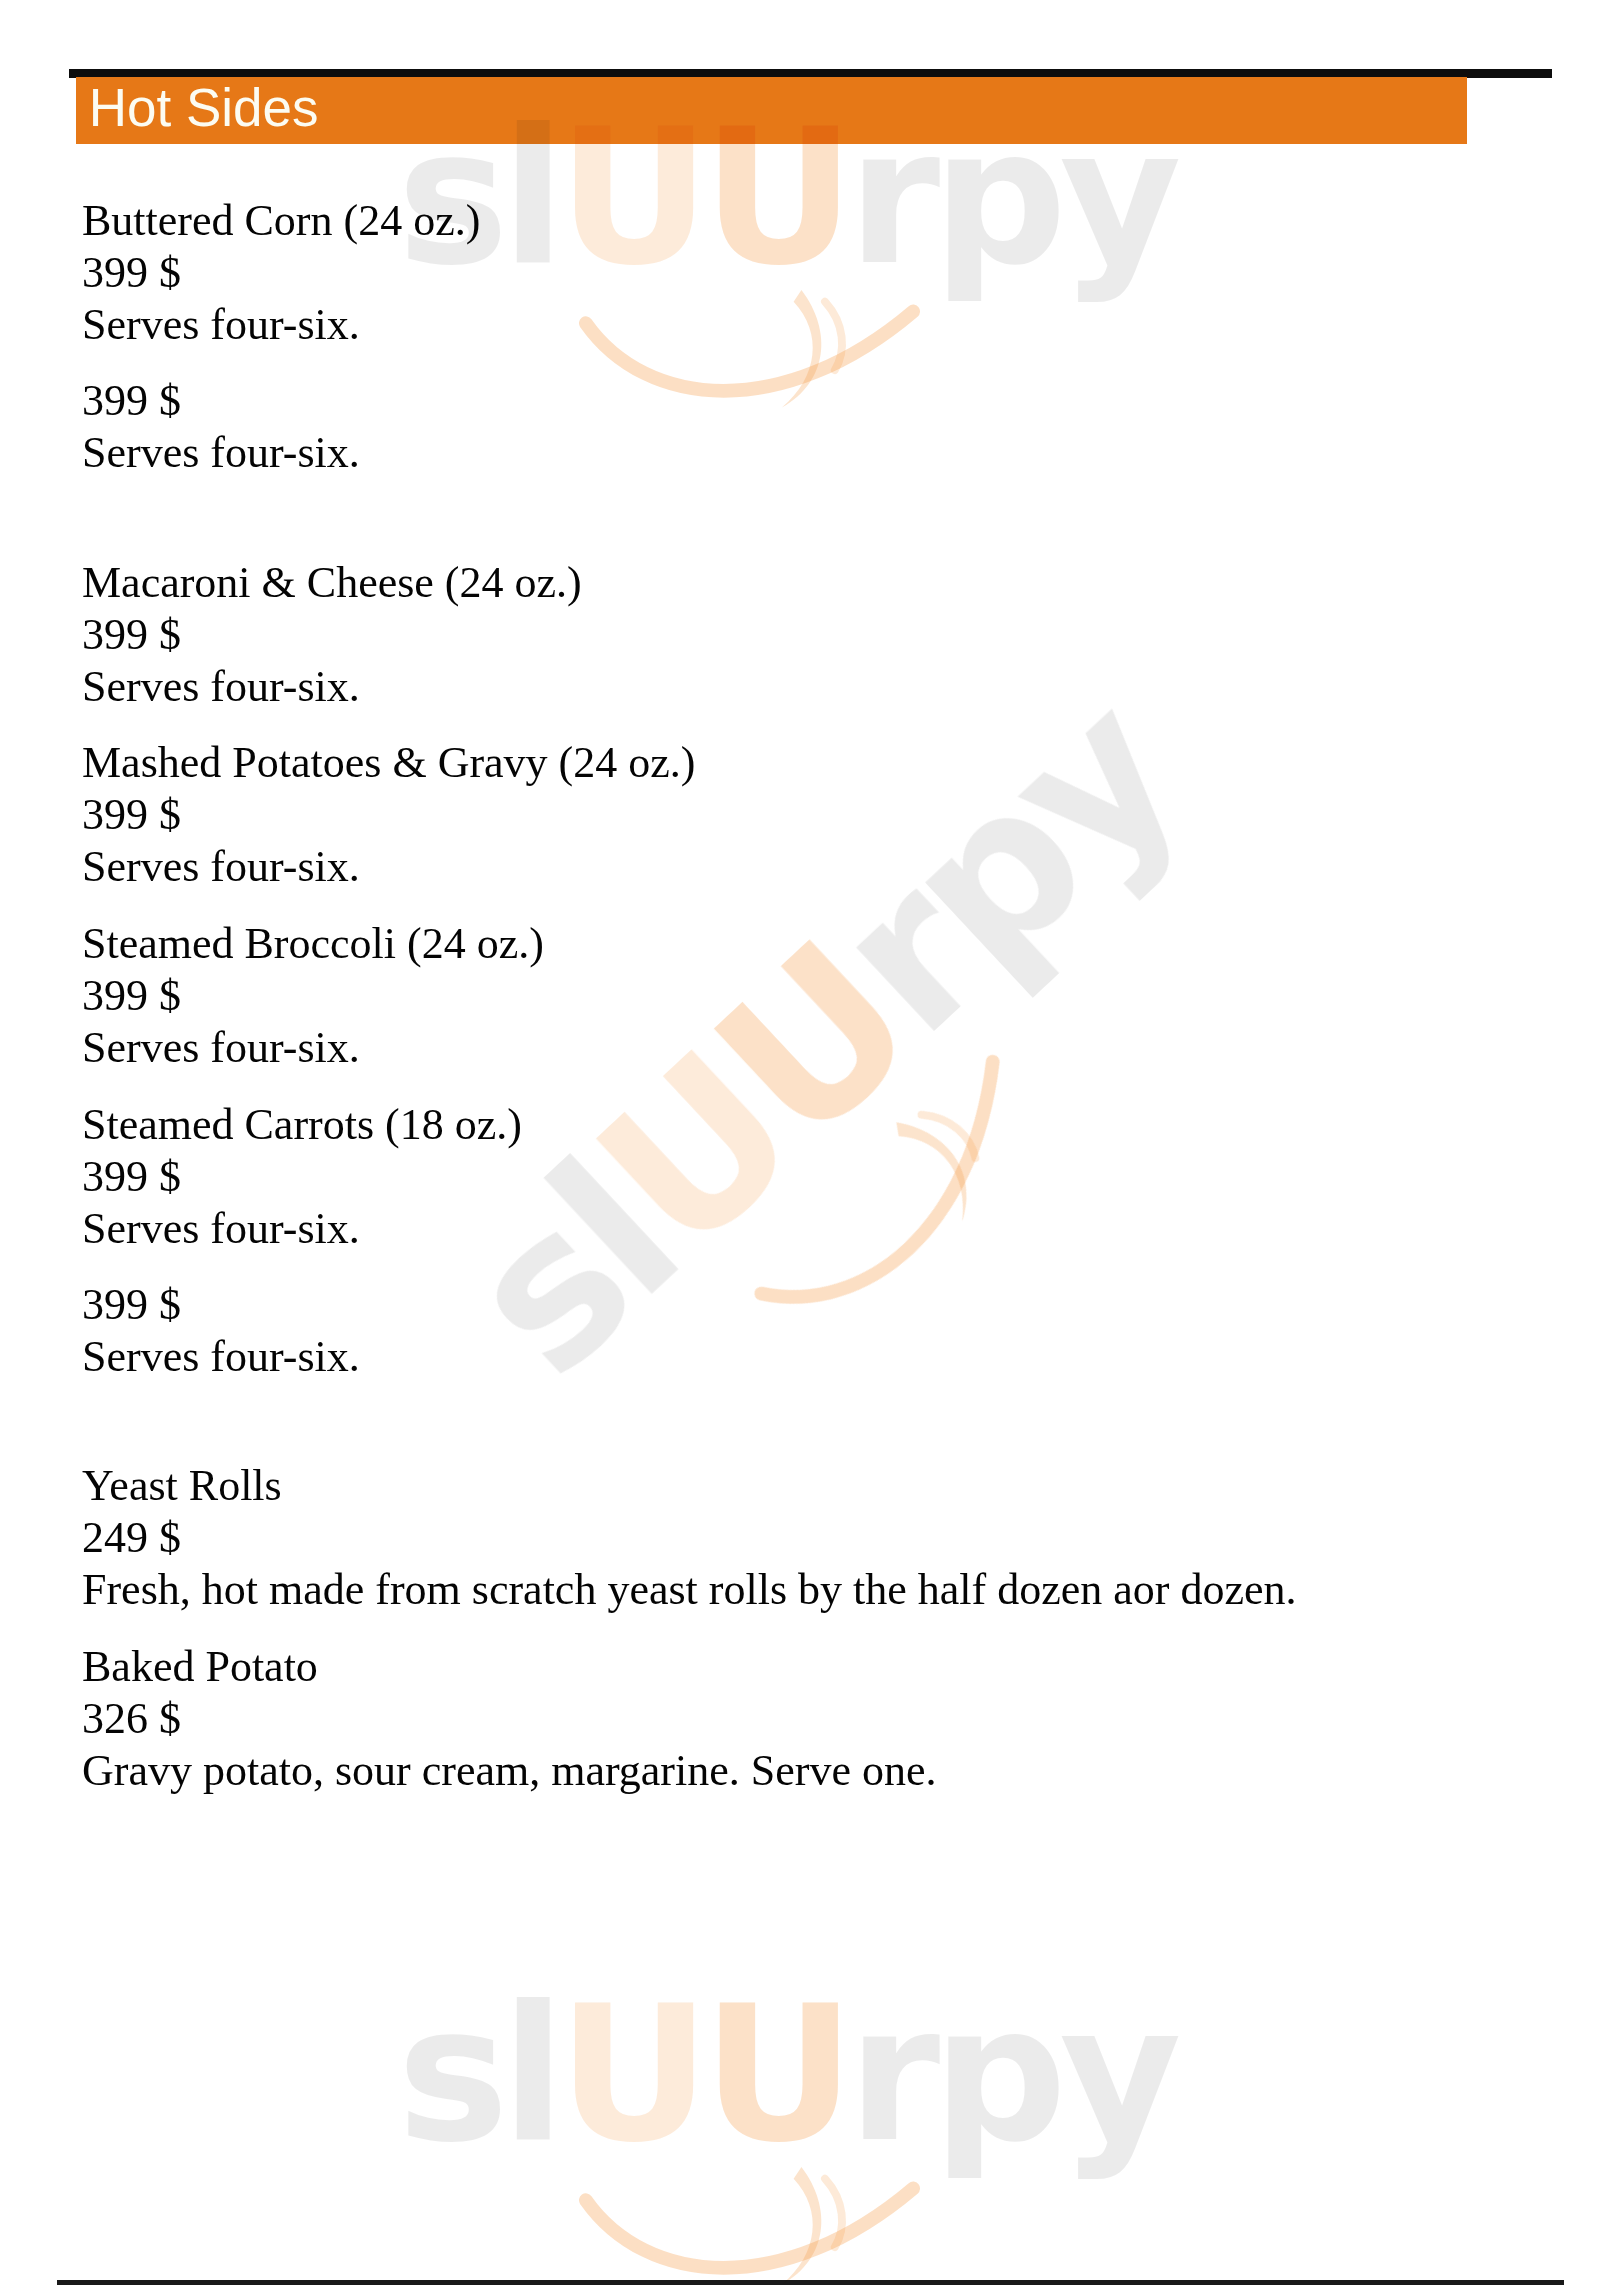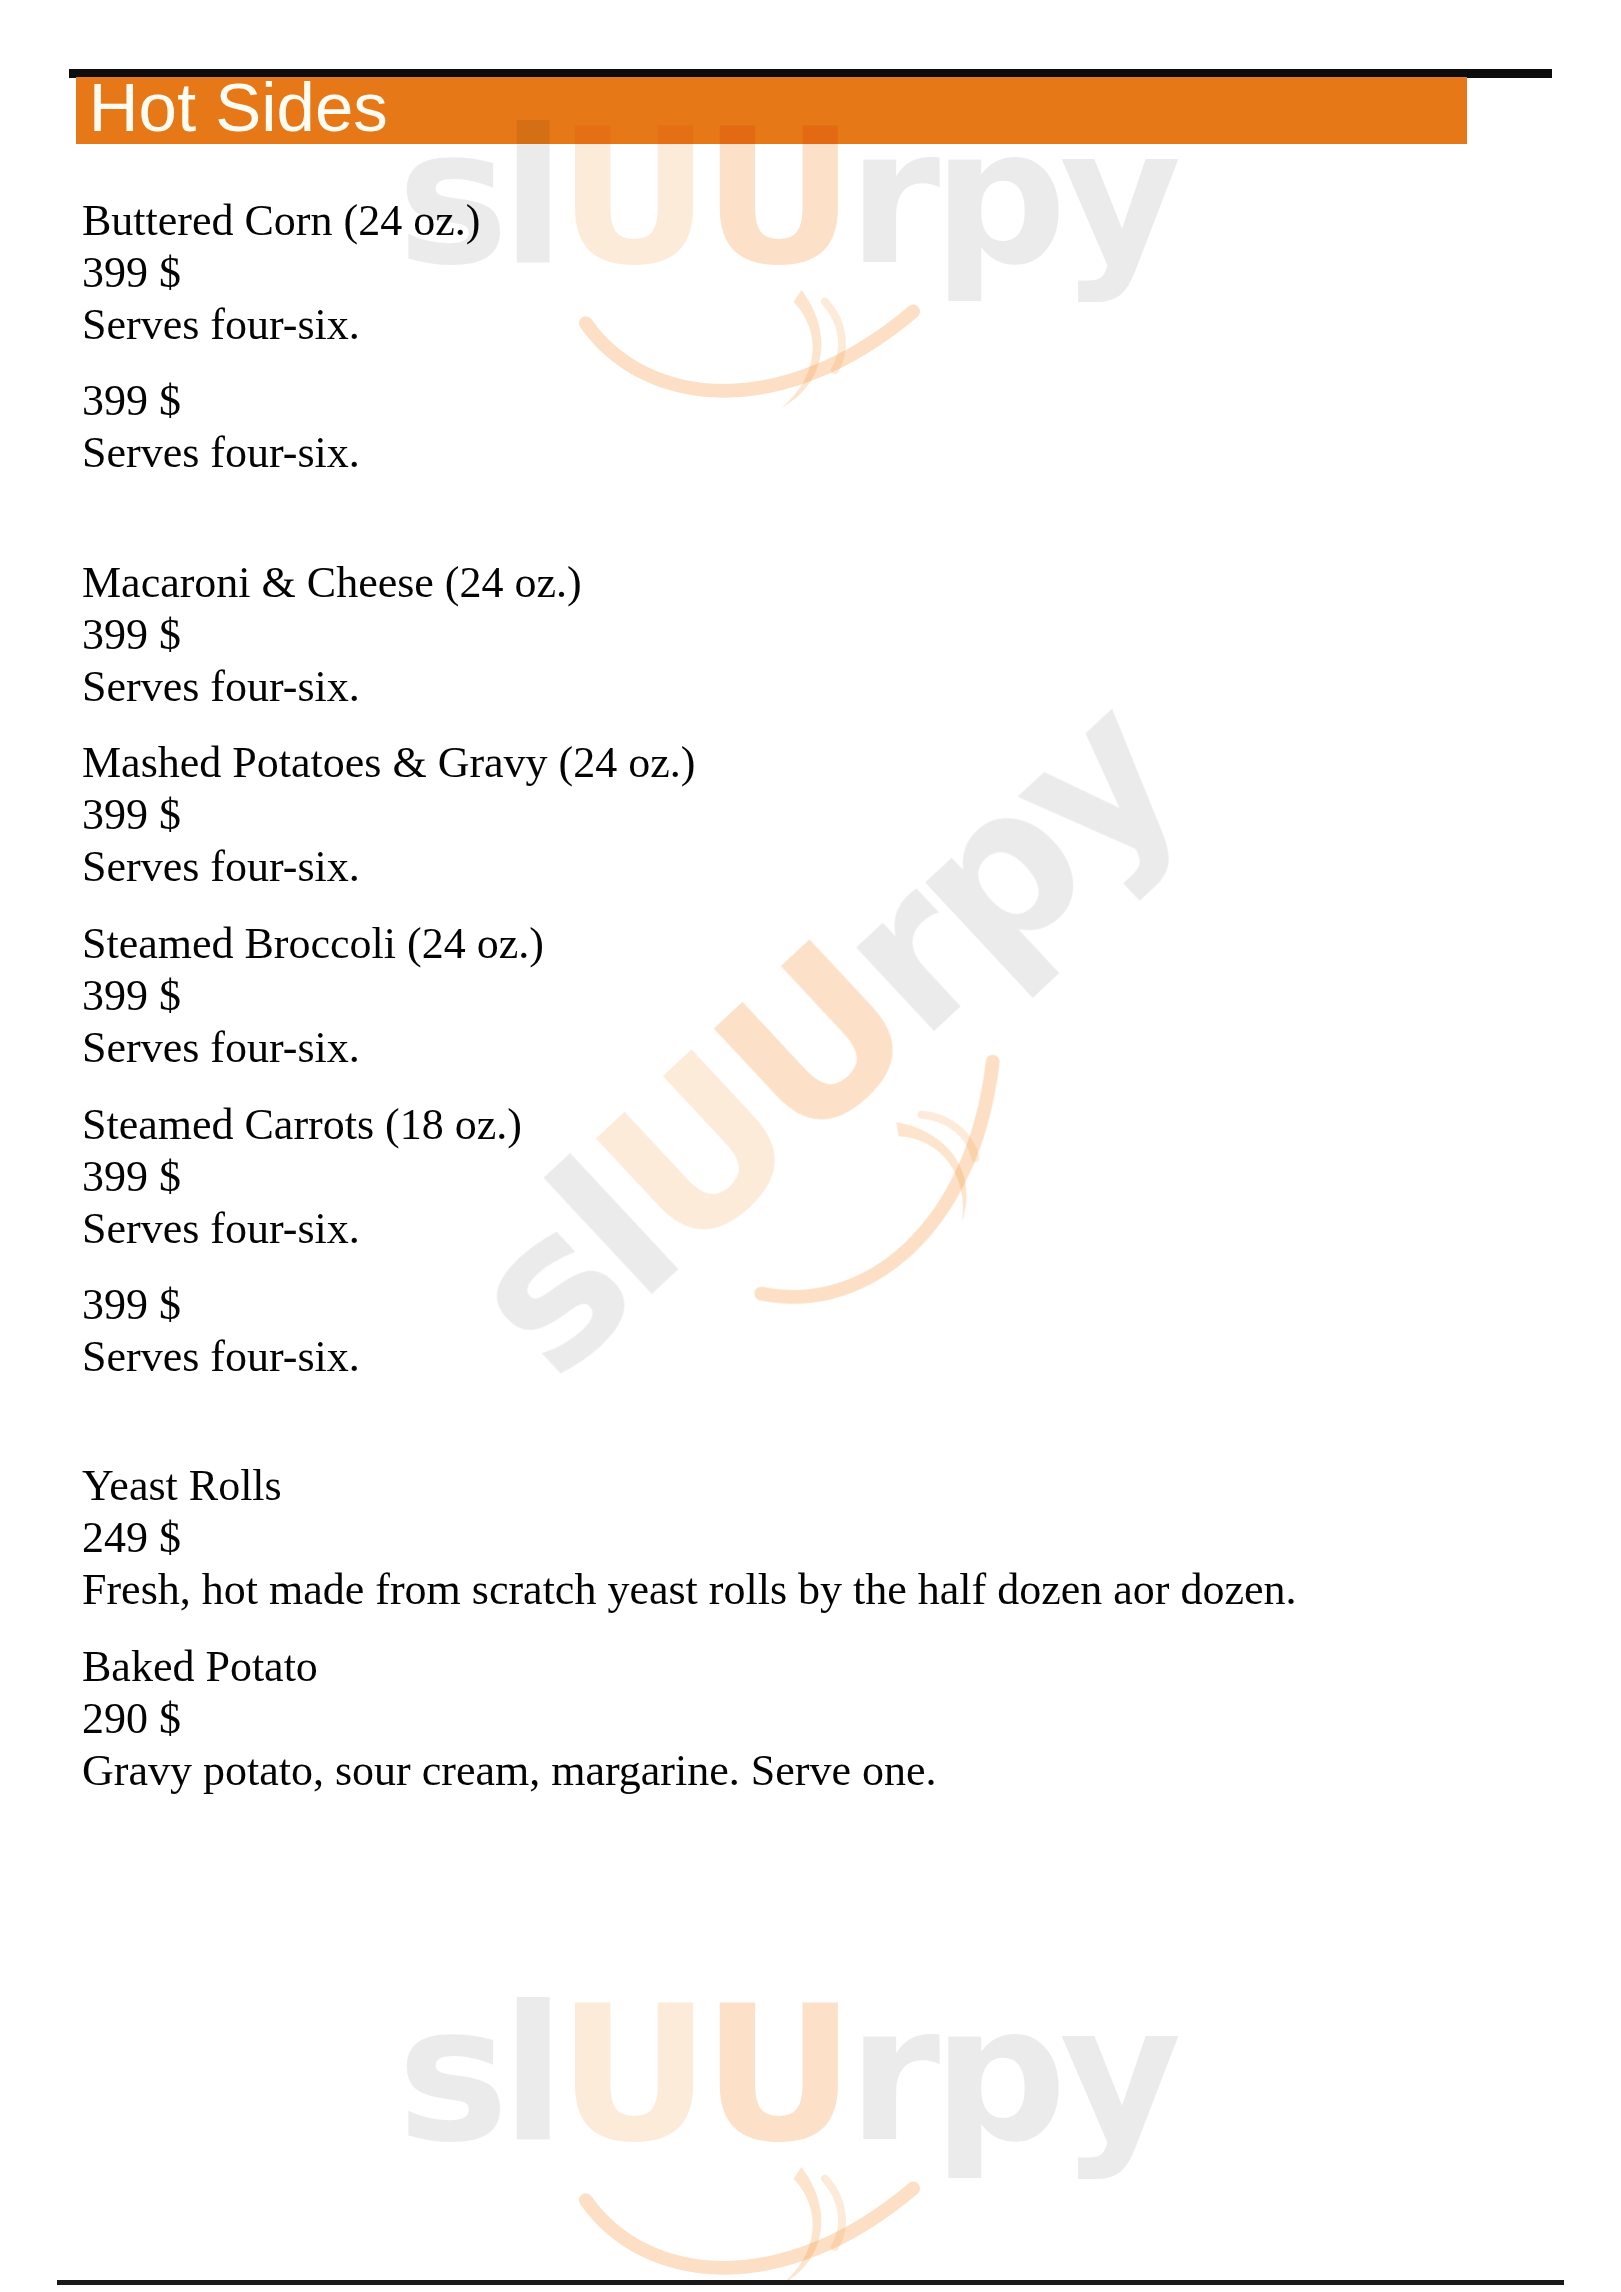--- a/index.html
+++ b/index.html
@@ -23,21 +23,21 @@
 
   
   .section-header {
     position:absolute; left:76px; top:77px;
     width:1391px; height:67px;
     background:#E67817;
     display:flex; align-items:center;
   }
   .section-title {
     font-family:"Liberation Sans", sans-serif;
-    font-size:69px; line-height:1;
+    font-size:53px; line-height:1;
     color:#FCFCF2;
     padding-left:12.7px;
     padding-bottom:5.9px;
   }
 
   
   .menu-item {
     position:absolute; left:82px; width:1311px;
   }
   .item-row {
@@ -145,21 +145,21 @@
   <div class="item-row">
     <span class="item-name">Yeast Rolls</span>
     <span class="item-price">249 $</span>
   </div>
   <div class="item-desc">Fresh, hot made from scratch yeast rolls by the half dozen aor dozen.</div>
 </div>
 
 <div class="menu-item" style="top:1641px">
   <div class="item-row">
     <span class="item-name">Baked Potato</span>
-    <span class="item-price">290 $</span>
+    <span class="item-price">326 $</span>
   </div>
   <div class="item-desc">Gravy potato, sour cream, margarine. Serve one.</div>
 </div>
 
 <div class="wm wm-top">
   <div class="wm-text"><span class="wm-gray">sl</span><span class="wm-u1">U</span><span class="wm-u2">U</span><span class="wm-gray">rpy</span></div>
   <svg class="wm-smile" width="343" height="147" viewBox="0 0 350 150">
     <path d="M 8 40 C 70 128, 210 140, 342 28" fill="none" stroke="rgba(245,150,60,0.30)" stroke-width="14" stroke-linecap="round"></path>
     <path d="M 228 6 C 260 48, 255 100, 208 126 C 245 95, 250 50, 220 18 Z" fill="rgba(245,150,60,0.26)"></path>
     <path d="M 252 18 C 272 40, 274 68, 262 88" fill="none" stroke="rgba(245,150,60,0.20)" stroke-width="8" stroke-linecap="round"></path>

